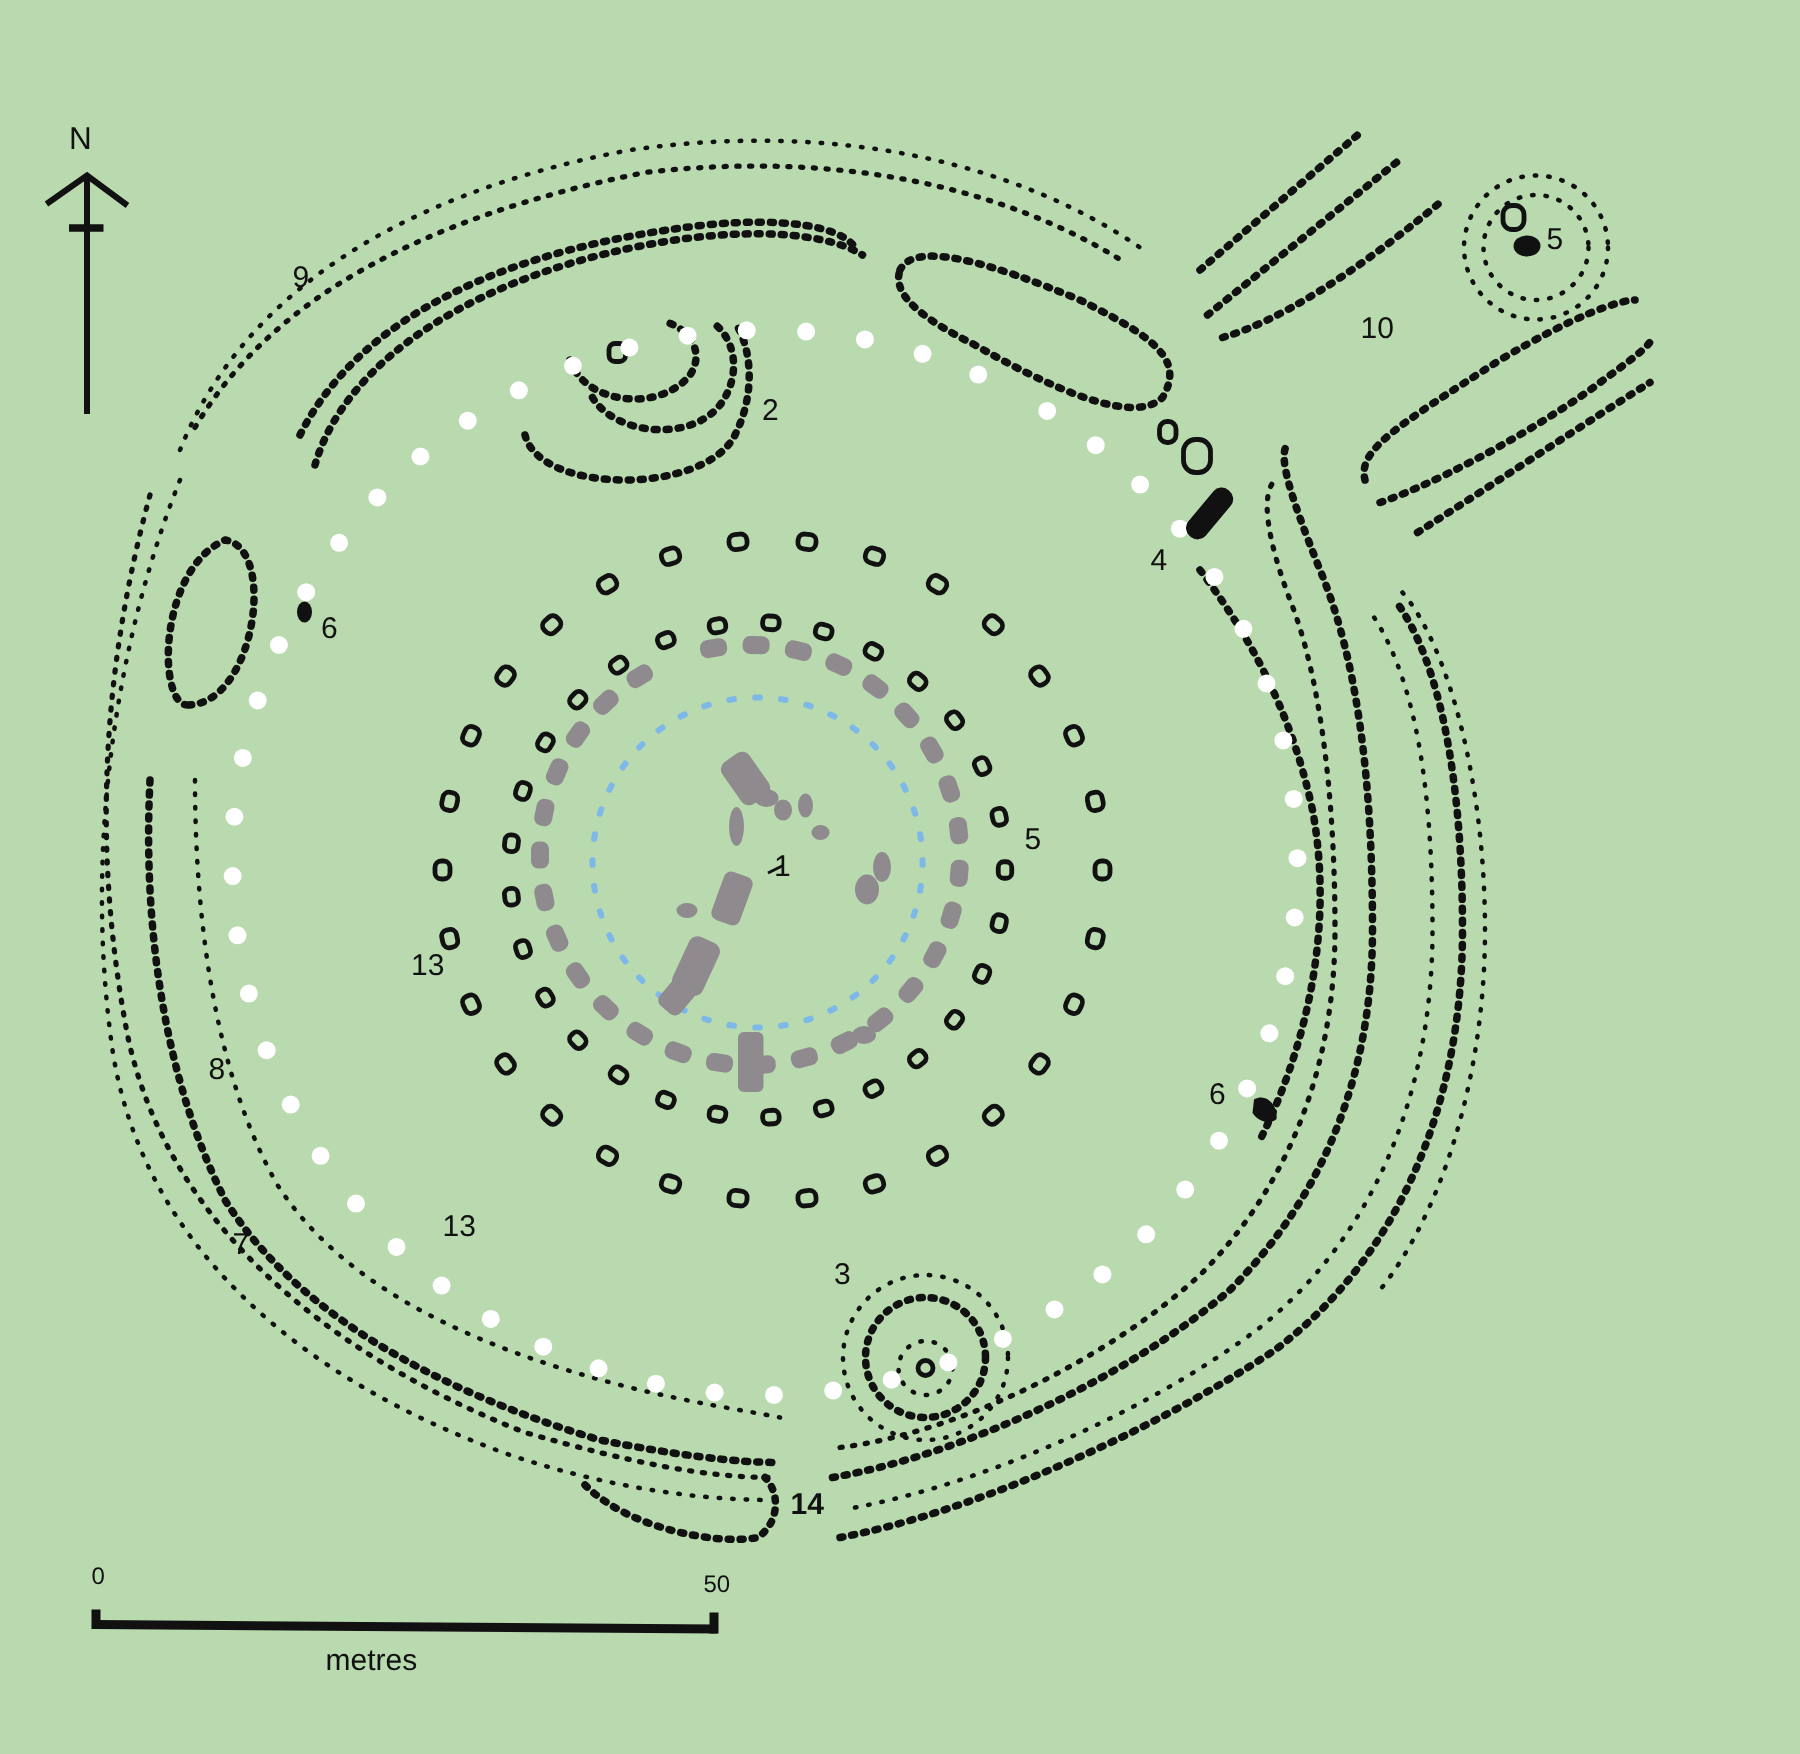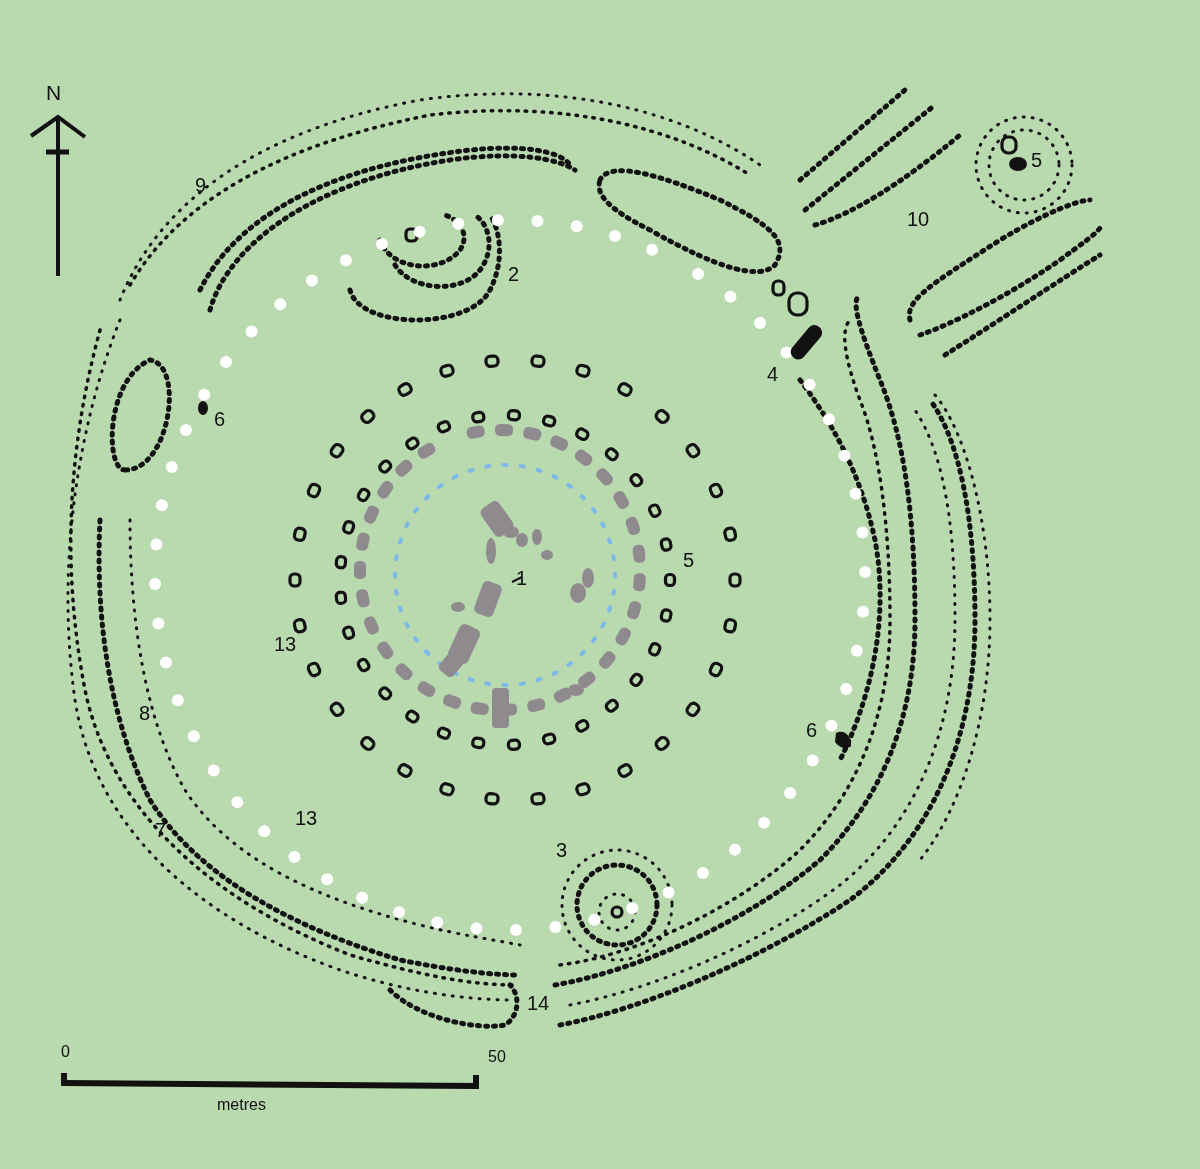--- a/index.html
+++ b/index.html
@@ -308,32 +308,32 @@
     <line x1="64" y1="1083" x2="478" y2="1086" stroke="#111" stroke-width="6"></line>
     <line x1="64" y1="1073" x2="64" y2="1086" stroke="#111" stroke-width="6"></line>
     <line x1="476" y1="1075" x2="476" y2="1089" stroke="#111" stroke-width="6"></line>
   </g>
 
   <path d="M512,582 L522,577" stroke="#111" stroke-width="2" fill="none"></path>
 </svg>
 
 <div class="lbl" style="left:46px;top:82px;font-size:21px;">N</div>
 <div class="lbl" style="left:61px;top:1044px;font-size:16px;">0</div>
-<div class="lbl" style="left:488px;top:1049px;font-size:16px;">50</div>
-<div class="lbl" style="left:217px;top:1097px;font-size:16px;">metres</div>
+<div class="lbl" style="left:469px;top:1049px;font-size:16px;">50</div>
+<div class="lbl" style="left:217px;top:1097px;font-size:20px;">metres</div>
 
 <div id="labels">
   <div class="lbl" style="left:516px;top:568px;">1</div>
   <div class="lbl" style="left:508px;top:264px;">2</div>
   <div class="lbl" style="left:556px;top:840px;">3</div>
   <div class="lbl" style="left:767px;top:364px;">4</div>
   <div class="lbl" style="left:1031px;top:150px;">5</div>
   <div class="lbl" style="left:214px;top:409px;">6</div>
   <div class="lbl" style="left:806px;top:720px;">6</div>
   <div class="lbl" style="left:155px;top:820px;">7</div>
   <div class="lbl" style="left:139px;top:703px;">8</div>
   <div class="lbl" style="left:195px;top:175px;">9</div>
   <div class="lbl" style="left:907px;top:209px;">10</div>
   <div class="lbl" style="left:274px;top:634px;">13</div>
   <div class="lbl" style="left:683px;top:550px;">5</div>
   <div class="lbl" style="left:295px;top:808px;">13</div>
-  <div class="lbl" style="left:527px;top:993px;">14</div>
+  <div class="lbl" style="left:527px;top:993px;font-weight:bold;">14</div>
 </div>
 
 </body></html>

